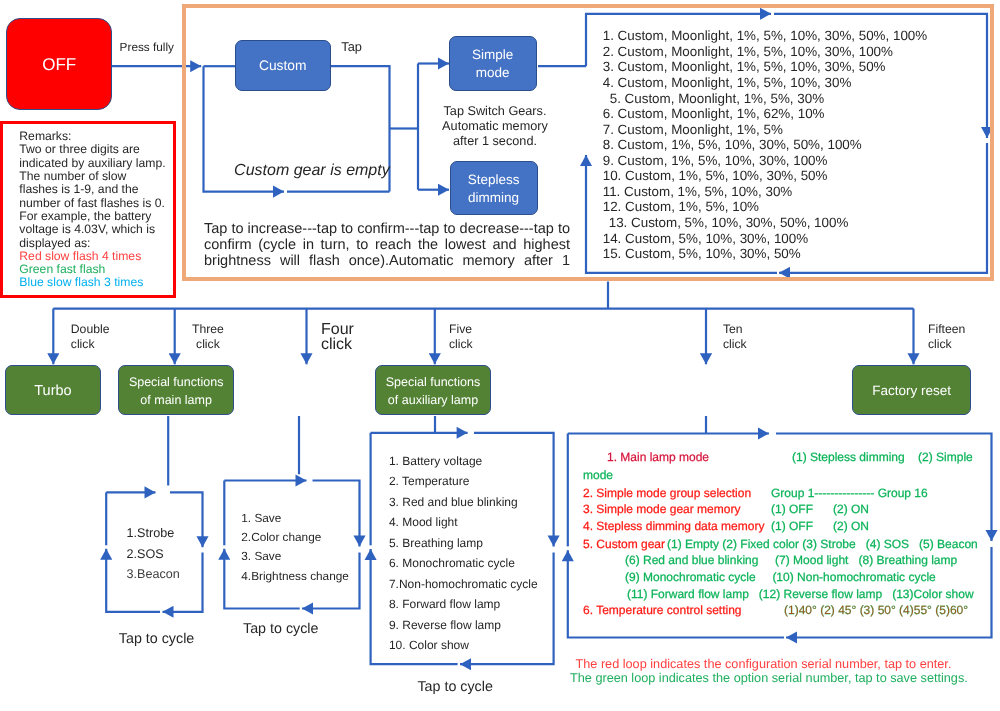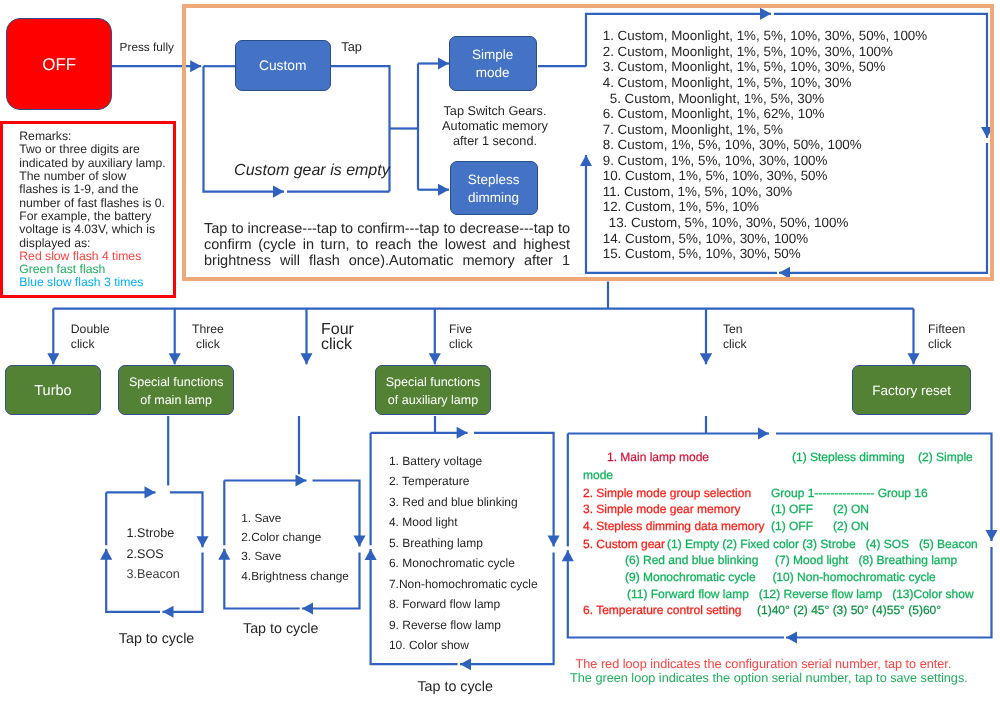--- a/index.html
+++ b/index.html
@@ -179,17 +179,17 @@
   <div style="position:absolute;left:583px;top:502.3px;color:#FF1A14;white-space:pre;-webkit-text-stroke:0.25px #FF1A14;">3. Simple mode gear memory</div>
   <div style="position:absolute;left:771px;top:502.3px;color:#0DB45A;white-space:pre;-webkit-text-stroke:0.25px #0DB45A;">(1) OFF      (2) ON</div>
   <div style="position:absolute;left:583px;top:519.3px;color:#FF1A14;white-space:pre;-webkit-text-stroke:0.25px #FF1A14;">4. Stepless dimming data memory</div>
   <div style="position:absolute;left:771px;top:519.3px;color:#0DB45A;white-space:pre;-webkit-text-stroke:0.25px #0DB45A;">(1) OFF      (2) ON</div>
   <div style="position:absolute;left:583px;top:537.1px;color:#FF1A14;white-space:pre;-webkit-text-stroke:0.25px #FF1A14;">5. Custom gear</div>
   <div style="position:absolute;left:667px;top:537.1px;color:#0DB45A;white-space:pre;-webkit-text-stroke:0.25px #0DB45A;">(1) Empty (2) Fixed color (3) Strobe   (4) SOS   (5) Beacon</div>
   <div style="position:absolute;left:625px;top:553.3px;color:#0DB45A;white-space:pre;-webkit-text-stroke:0.25px #0DB45A;">(6) Red and blue blinking     (7) Mood light   (8) Breathing lamp</div>
   <div style="position:absolute;left:625px;top:570.3px;color:#0DB45A;white-space:pre;-webkit-text-stroke:0.25px #0DB45A;">(9) Monochromatic cycle     (10) Non-homochromatic cycle</div>
   <div style="position:absolute;left:627px;top:586.8px;color:#0DB45A;white-space:pre;-webkit-text-stroke:0.25px #0DB45A;">(11) Forward flow lamp   (12) Reverse flow lamp   (13)Color show</div>
   <div style="position:absolute;left:583px;top:603px;color:#FF1A14;white-space:pre;-webkit-text-stroke:0.25px #FF1A14;">6. Temperature control setting</div>
-  <div style="position:absolute;left:757px;top:603px;color:#15803d;white-space:pre;-webkit-text-stroke:0.25px #0DB45A;">(1)40° (2) 45° (3) 50° (4)55° (5)60°</div>
+  <div style="position:absolute;left:784px;top:603px;color:#c2410c;white-space:pre;-webkit-text-stroke:0.25px #0DB45A;">(1)40° (2) 45° (3) 50° (4)55° (5)60°</div>
 </div>
 <div class="lbl" style="left:575.5px;top:655.5px;font-size:12.7px;color:#FF4040;white-space:nowrap;">The red loop indicates the configuration serial number, tap to enter.</div>
 <div class="lbl" style="left:570px;top:669.5px;font-size:12.7px;color:#1FAF5E;white-space:nowrap;">The green loop indicates the option serial number, tap to save settings.</div>
 </div>
 
 </body></html>

